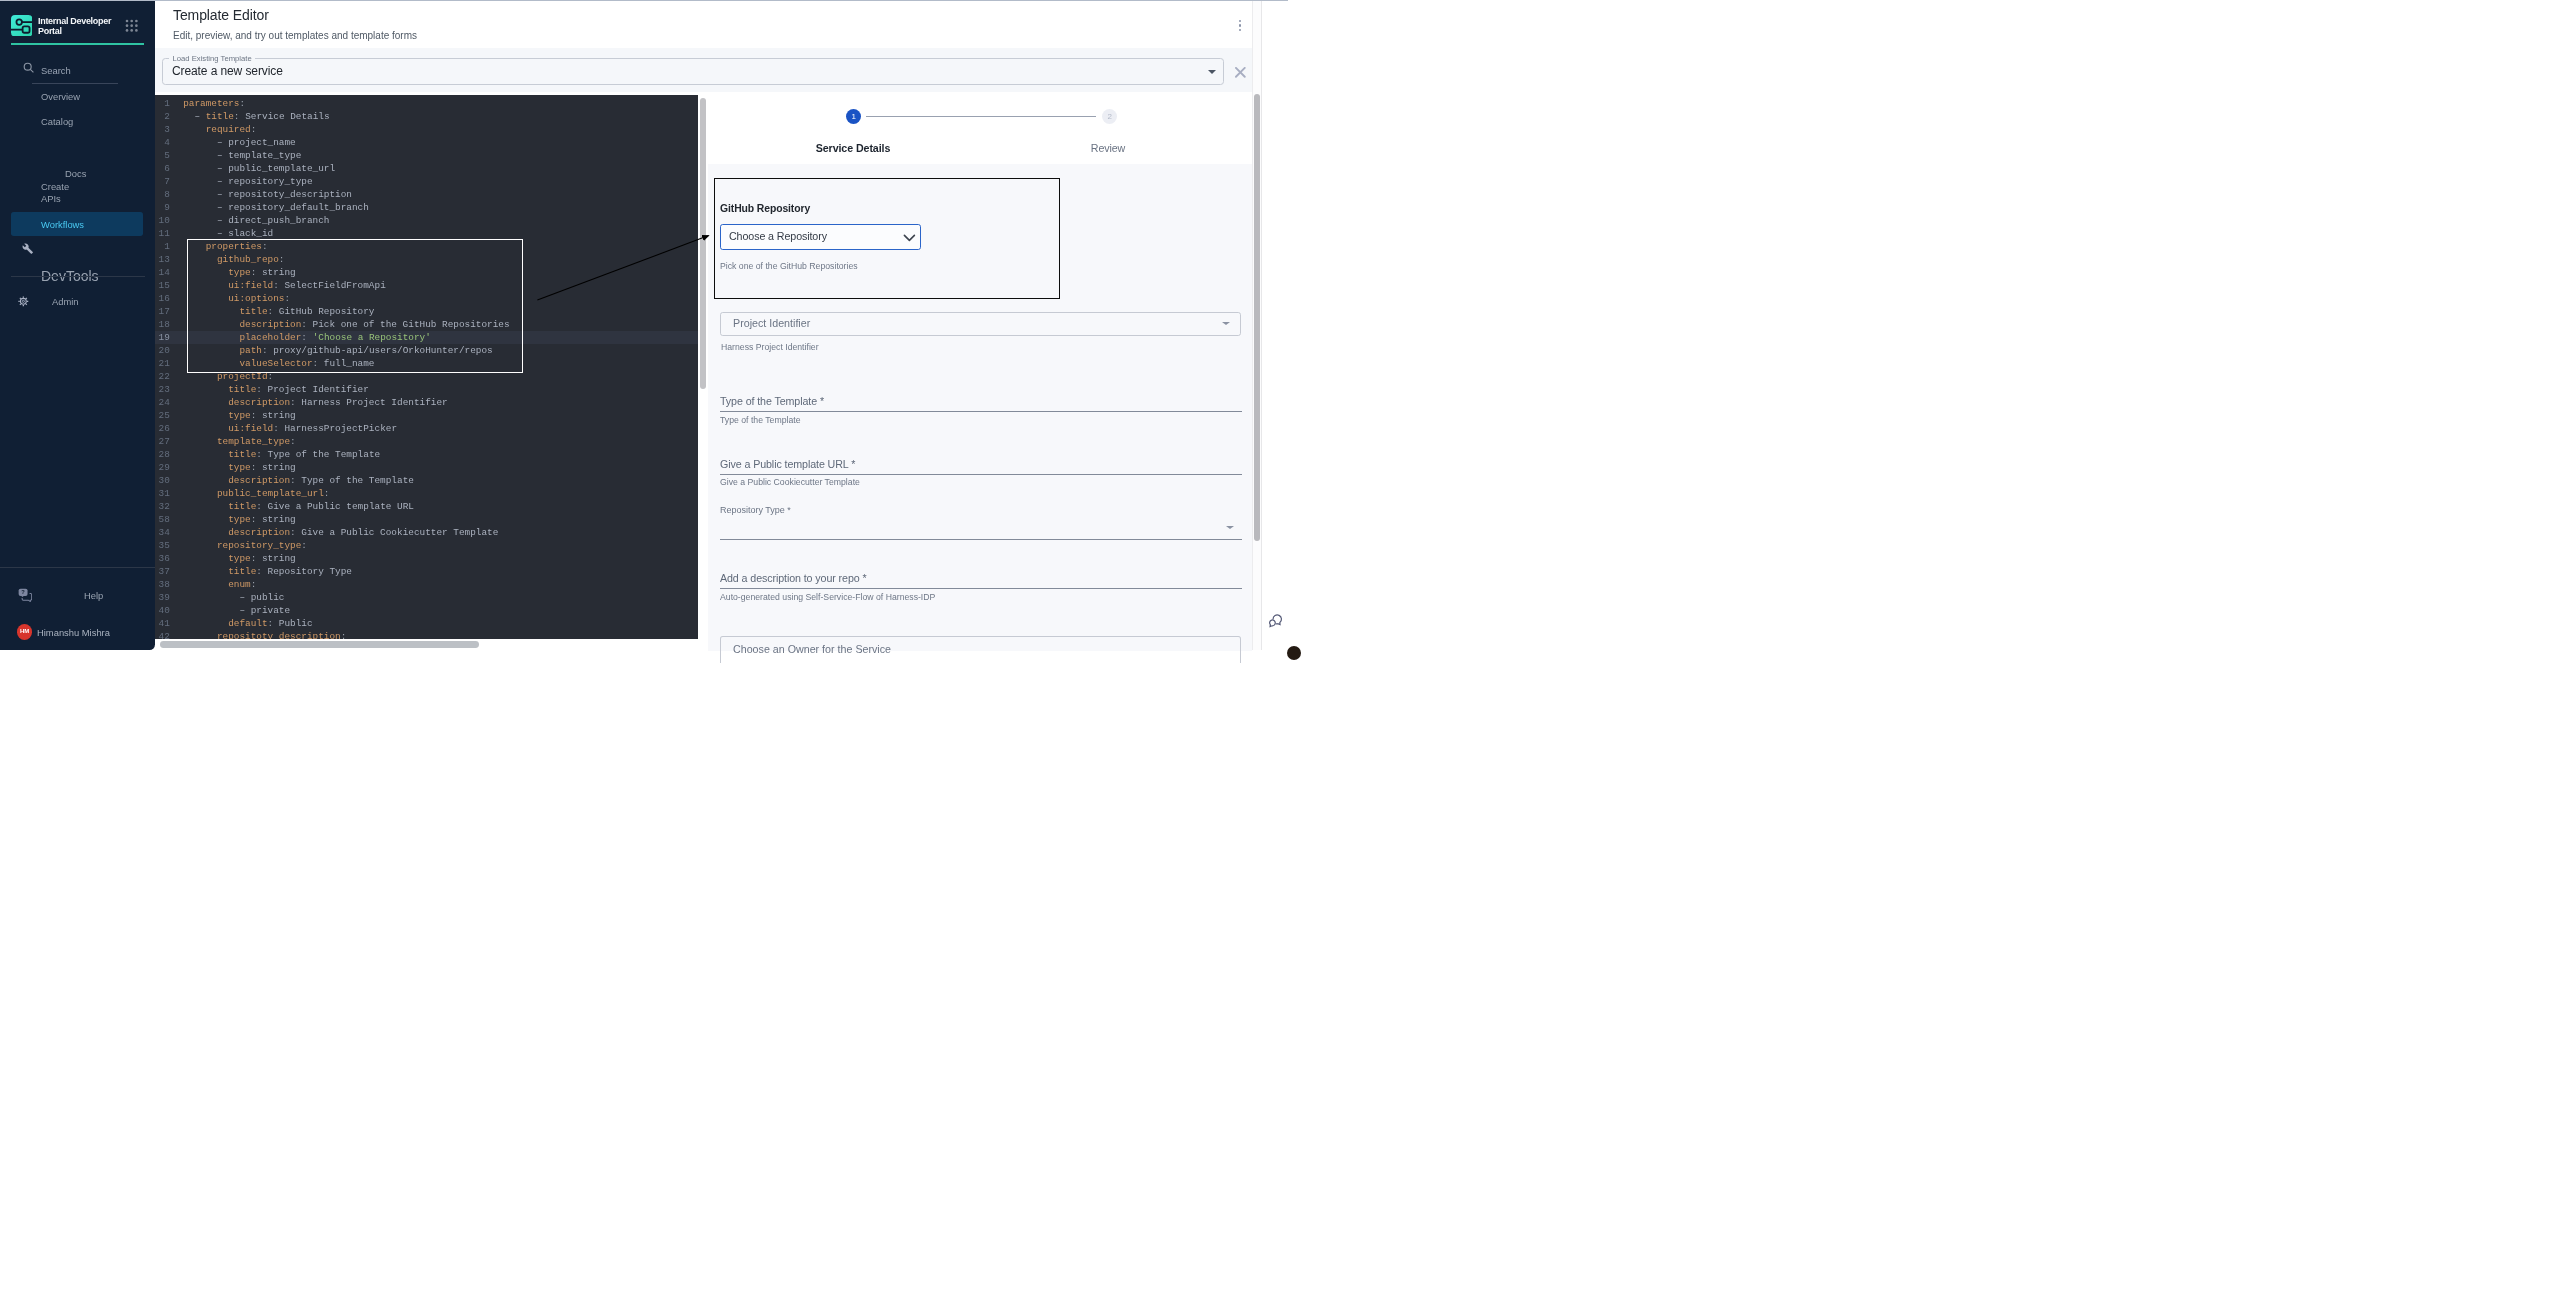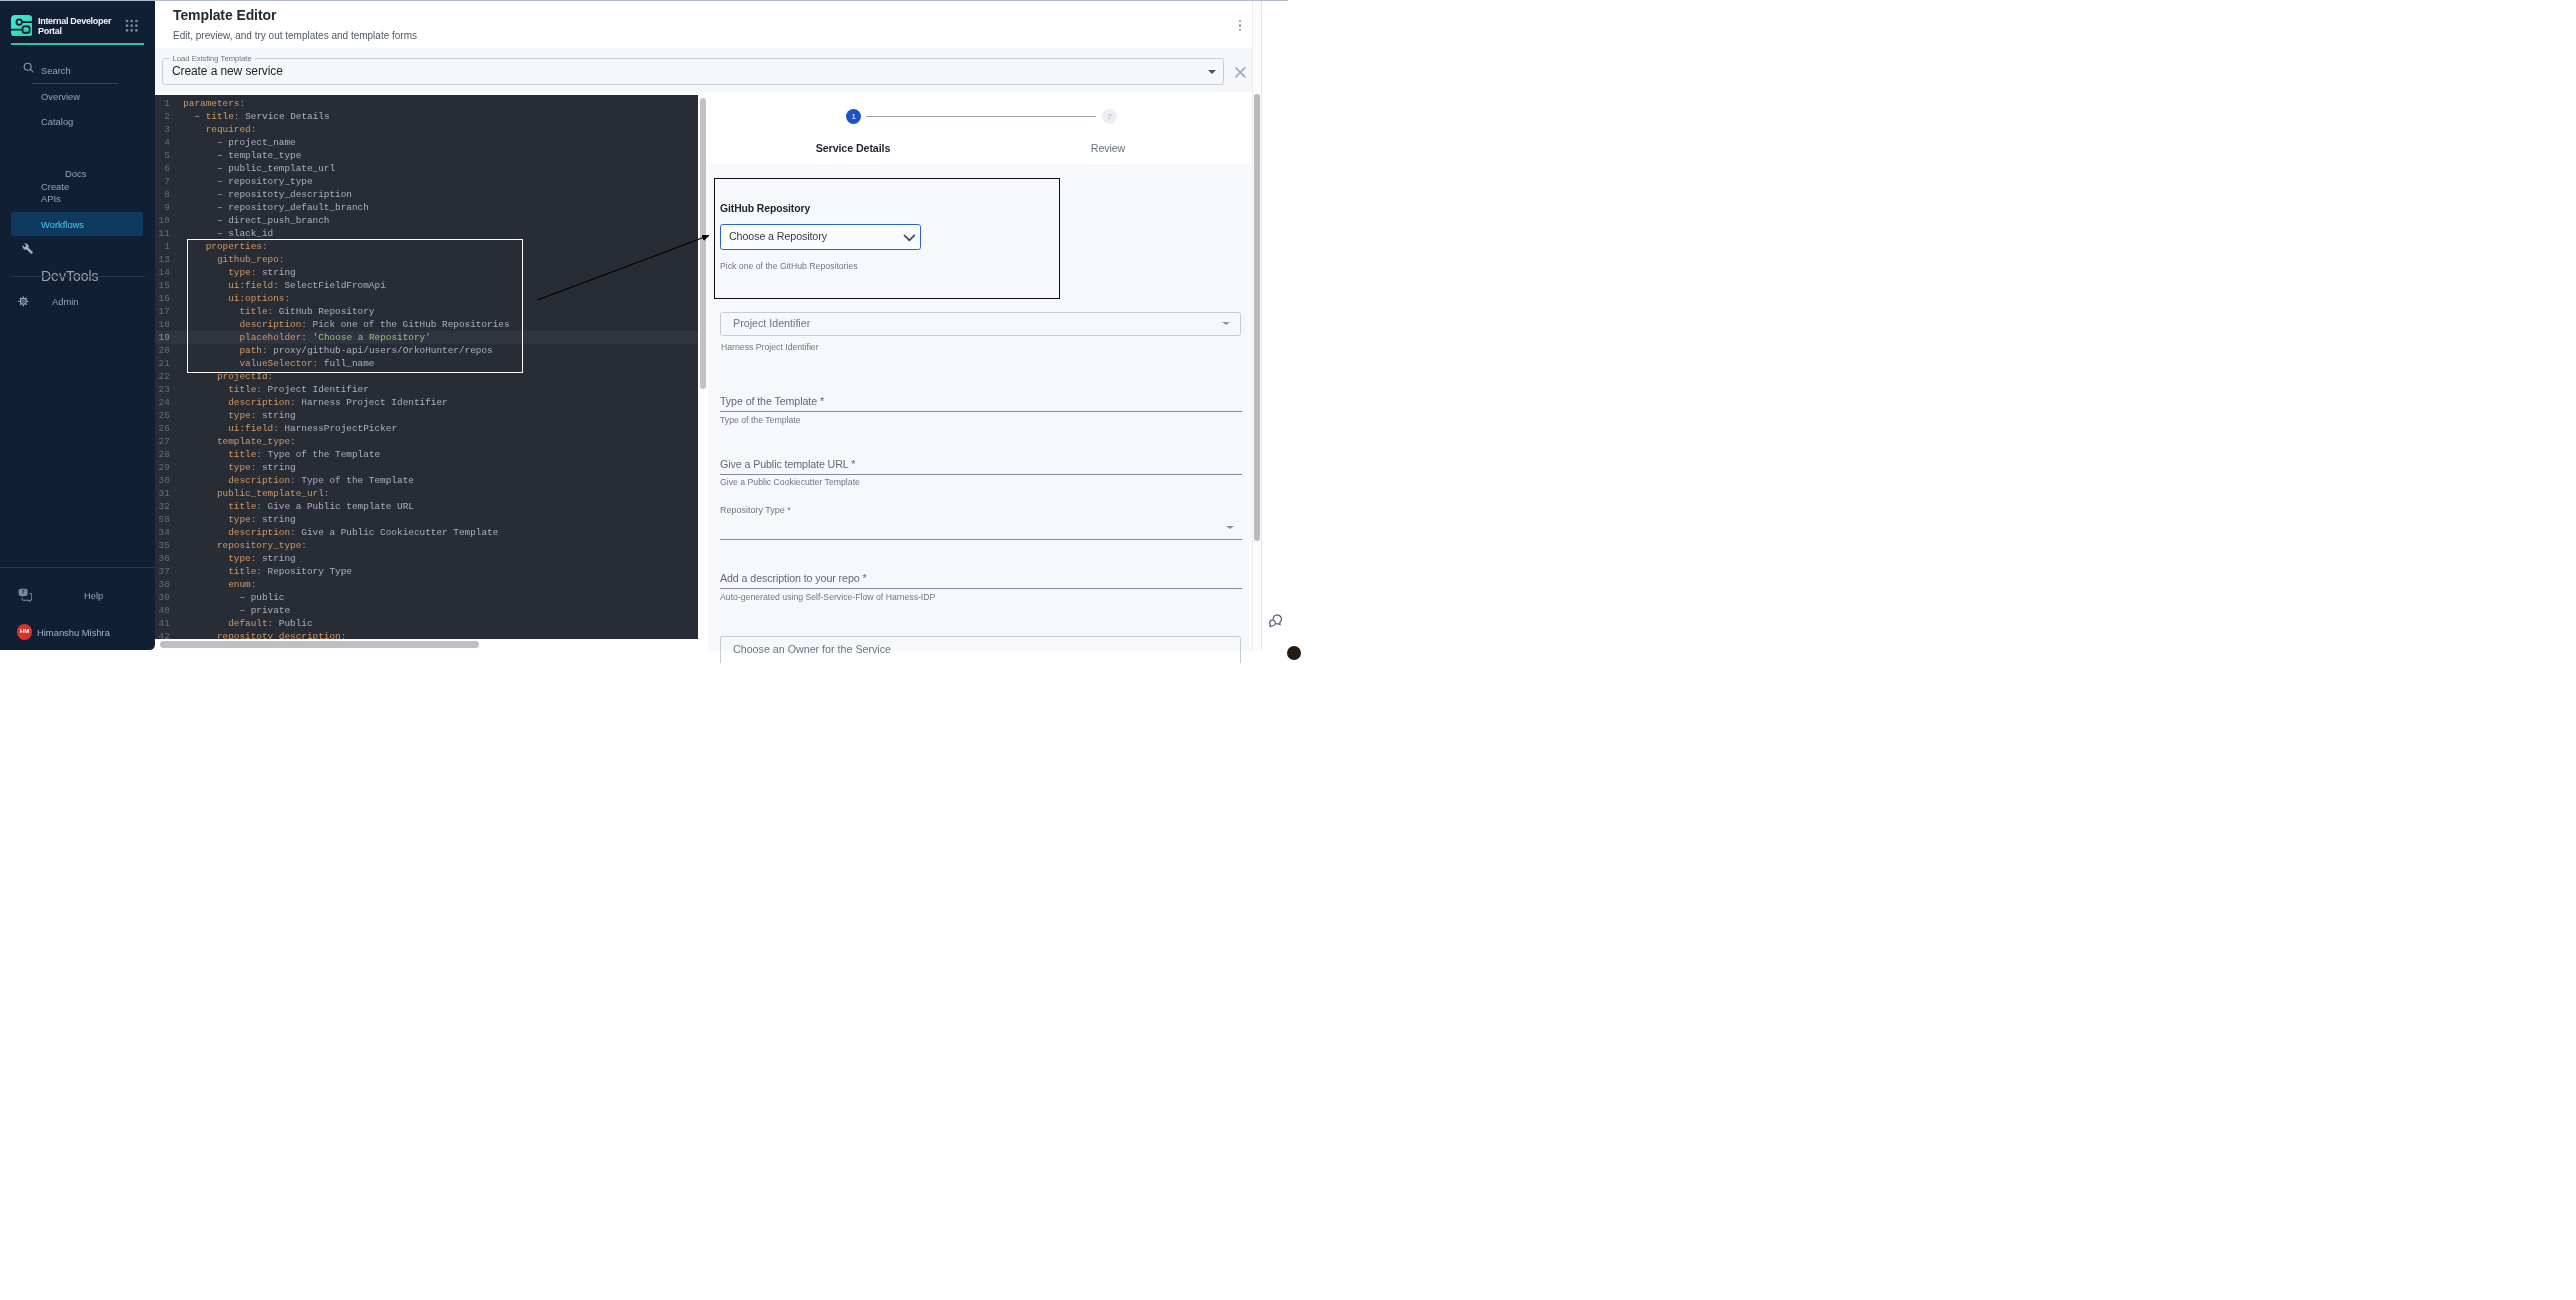--- a/index.html
+++ b/index.html
@@ -19,21 +19,21 @@
 #wftxt{position:absolute;left:41px;top:218px;font-size:9.4px;color:#4ac9f2;}
 #devtools{position:absolute;left:41px;top:243px;font-size:14px;color:#99a3b1;margin-top:24px;}
 #sbdiv1{position:absolute;left:10.7px;top:275px;width:134px;height:0.7px;background:#2c3748;}
 #admintxt{position:absolute;left:52px;top:295px;font-size:9.4px;color:#99a3b1;text-align:center;}
 #sbdiv2{position:absolute;left:0;top:566px;width:155px;height:0.7px;background:#2c3748;}
 #helptxt{position:absolute;left:36px;top:589px;font-size:9.4px;color:#9aa4b2;margin-left:48px;}
 #avatar{position:absolute;left:17px;top:623px;width:15.4px;height:15.4px;border-radius:50%;background:#d7352c;color:#fff;font-size:6px;font-weight:bold;text-align:center;line-height:15.4px;letter-spacing:0.1px;}
 #uname{position:absolute;left:37px;top:626px;font-size:9.4px;color:#aab3c0;}
 
 #main{position:absolute;left:155px;top:1.3px;width:1133px;height:649px;background:#fff;}
-#htitle{position:absolute;left:173px;top:7.4px;font-size:14px;font-weight:bold;color:#252b33;letter-spacing:-0.1px;text-align:center;}
+#htitle{position:absolute;left:173px;top:7.4px;font-size:14px;font-weight:normal;color:#252b33;letter-spacing:-0.1px;text-align:center;}
 #hsub{position:absolute;left:173px;top:29.5px;font-size:10px;color:#4f5965;}
 #hline{position:absolute;left:155px;top:48px;width:1097px;height:0.7px;background:#dadfe7;}
 #grayband{position:absolute;left:155px;top:48px;width:1097px;height:44px;background:#f5f7fa;}
 #ltfield{position:absolute;left:162px;top:58px;width:1062px;height:27px;border:0.7px solid #c7ccd5;border-radius:3.4px;}
 #ltlabel{position:absolute;left:169px;top:54px;font-size:7.7px;color:#6d7684;background:#f5f7fa;padding:0 3.4px;}
 #ltvalue{position:absolute;left:172px;top:64px;font-size:12px;color:#22272e;letter-spacing:-0.1px;}
 #ltarrow{position:absolute;left:1208px;top:70px;width:0;height:0;border-left:4px solid transparent;border-right:4px solid transparent;border-top:4px solid #4b5563;}
 #xbtn{position:absolute;left:1235px;top:67px;width:10.7px;height:10.7px;}
 #kebab{position:absolute;left:1239px;top:20px;width:2.7px;height:12px;}
 .kdot{width:2.3px;height:2.3px;border-radius:50%;background:#8a93a8;margin-bottom:2.1px;}

